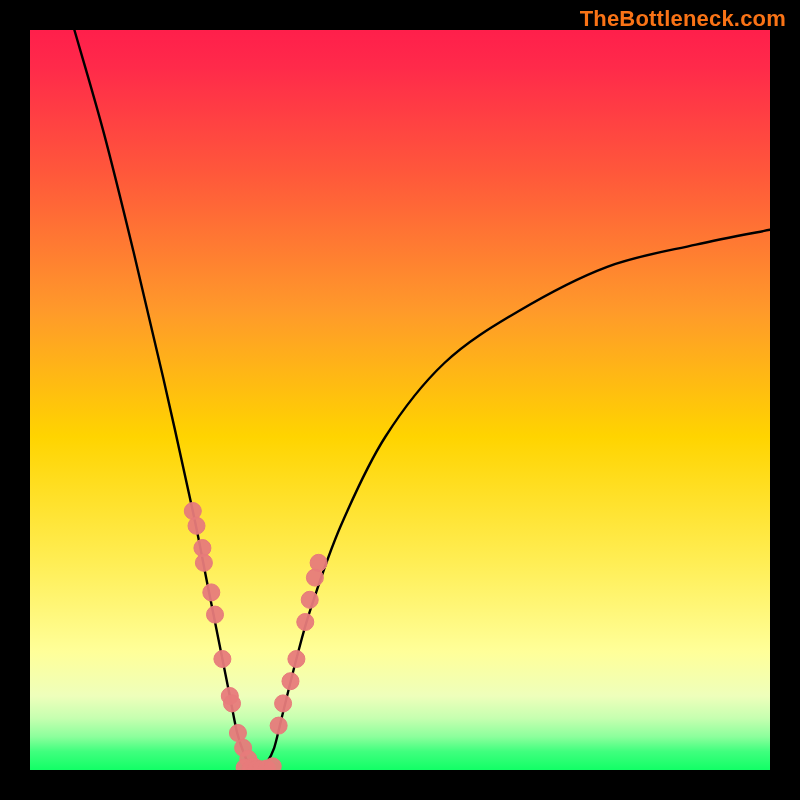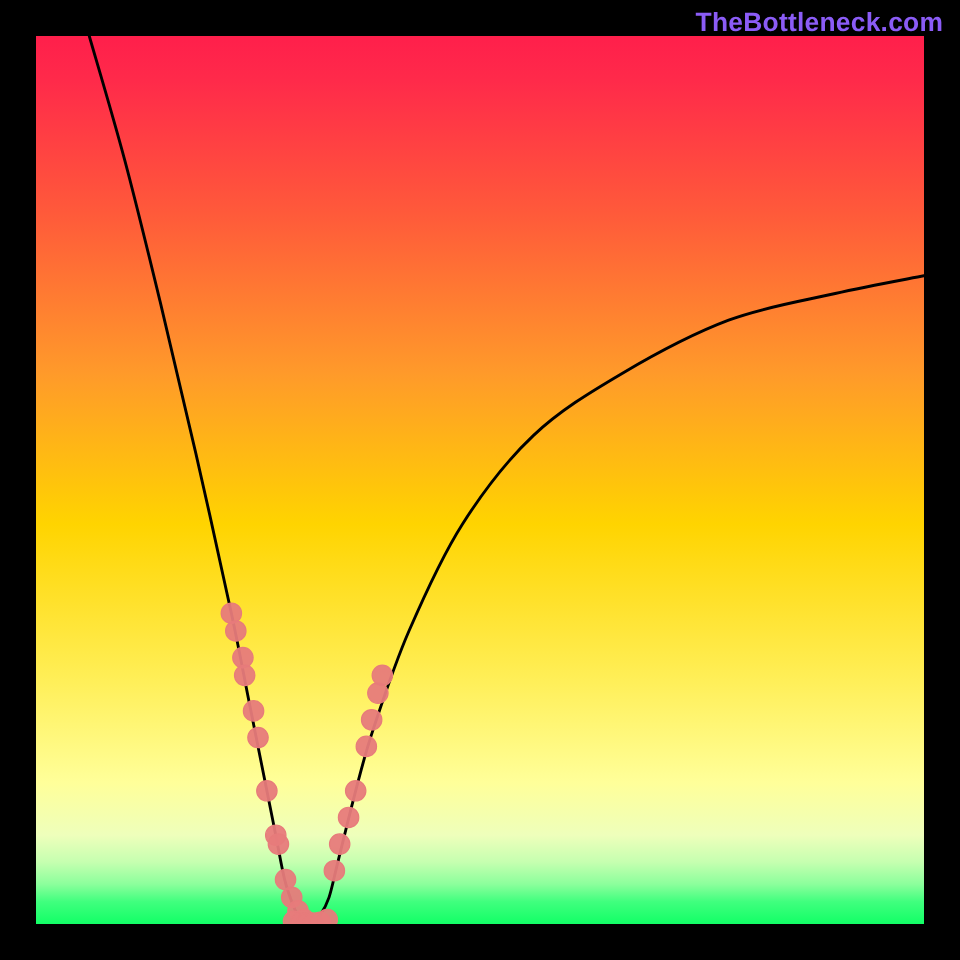--- a/index.html
+++ b/index.html
@@ -10,21 +10,21 @@
     height: 800px;
     background: #000;
   }
   .watermark {
     position: absolute;
     top: 6px;
     right: 14px;
     font-family: Arial, Helvetica, sans-serif;
     font-size: 22px;
     font-weight: 600;
-    color: #8b5cf6;
+    color: #f97316;
     letter-spacing: 0.2px;
     z-index: 10;
   }
   .plot {
     position: absolute;
     left: 30px;
     top: 30px;
     width: 740px;
     height: 740px;
   }

